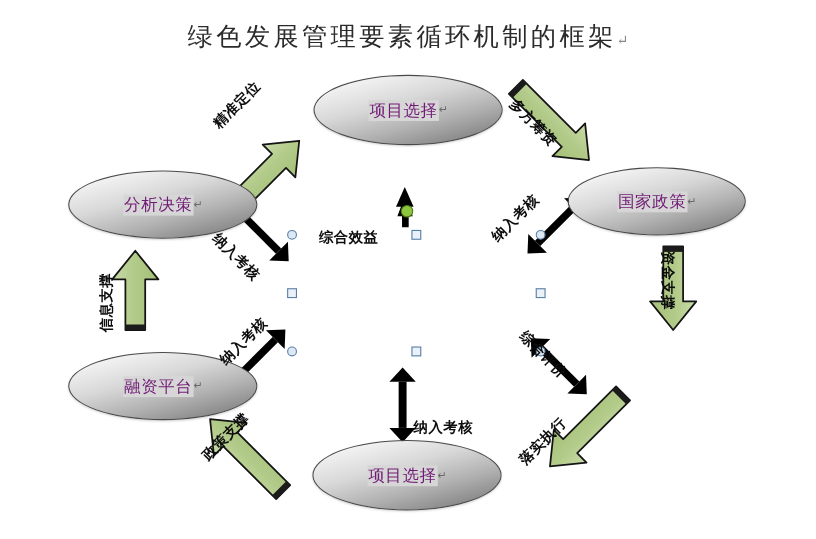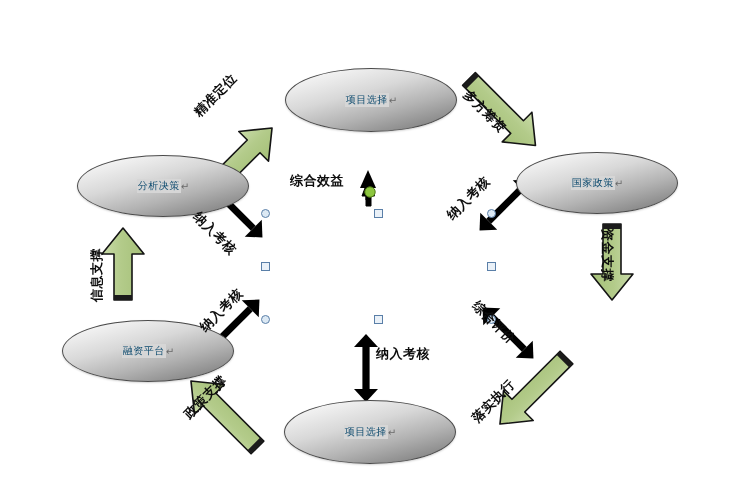--- a/index.html
+++ b/index.html
@@ -26,22 +26,22 @@
   
   .ellipse{
     position:absolute;
     border-radius:50%;
     border:1.4px solid #4a4a4a;
     background:linear-gradient(165deg,#ffffff 0%,#f2f2f2 14%,#d8d8d8 40%,#b3b3b3 64%,#8f8f8f 84%,#777777 100%);
     box-shadow:0 1px 2px rgba(0,0,0,.18);
     display:flex;align-items:center;justify-content:center;
   }
   .ellipse .lbl{
-    font-size:10px;
-    color:#0c4a6e;
+    font-size:15px;
+    color:#701a75;
     font-family:"DejaVu Sans","Liberation Sans",sans-serif;
     background:#d6d6d6;
     padding:0 1px;
     letter-spacing:.5px;
     white-space:nowrap;
   }
   .ellipse .pil{font-size:10px;color:#6a6a6a;background:transparent;}
 
   
   #center-box{
@@ -70,28 +70,31 @@
   
   .alabel{
     position:absolute;
     font-size:13px;
     font-weight:bold;
     color:#0d0d0d;
     white-space:nowrap;
     font-family:"DejaVu Sans","Liberation Sans",sans-serif;
     letter-spacing:.5px;
   }
-  .alabel.plain{font-weight:bold;}
+  .alabel.plain{font-weight:bold;margin-top:35px;}
   svg.layer{position:absolute;left:0;top:0;width:742px;height:490px;overflow:visible;}
 </style>
 </head>
 <body>
 
 <div id="canvas">
 
+  <div id="title">
+    <span>绿色发展管理要素循环机制的框架</span><span class="pilcrow">↵</span>
+  </div>
 
   <svg class="layer" viewBox="0 0 742 490">
     <defs>
       <linearGradient id="greenGrad" x1="0" y1="0" x2="0" y2="1">
         <stop offset="0%" stop-color="#c9dba9"></stop>
         <stop offset="45%" stop-color="#b3cb8a"></stop>
         <stop offset="100%" stop-color="#a5c078"></stop>
       </linearGradient>
     </defs>
 
@@ -177,21 +180,21 @@
   <div class="ellipse" style="left:284px;top:400px;width:170px;height:62px;">
     <span class="lbl">项目选择</span>
       <span class="pil">↵</span>
   </div>
 
   <div class="ellipse" style="left:62px;top:320px;width:170px;height:60px;">
     <span class="lbl">融资平台</span>
       <span class="pil">↵</span>
   </div>
 
-  <div class="ellipse" style="left:77px;top:155px;width:170px;height:60px;">
+  <div class="ellipse" style="left:62px;top:155px;width:170px;height:60px;">
     <span class="lbl">分析决策</span>
       <span class="pil">↵</span>
   </div>
 
 
   <div class="handle round" style="left:261px;top:209px;"></div>
   <div class="handle" style="left:374px;top:209px;"></div>
   <div class="handle round" style="left:487px;top:209px;"></div>
   <div class="handle" style="left:261px;top:262px;"></div>
   <div class="handle" style="left:487px;top:262px;"></div>

